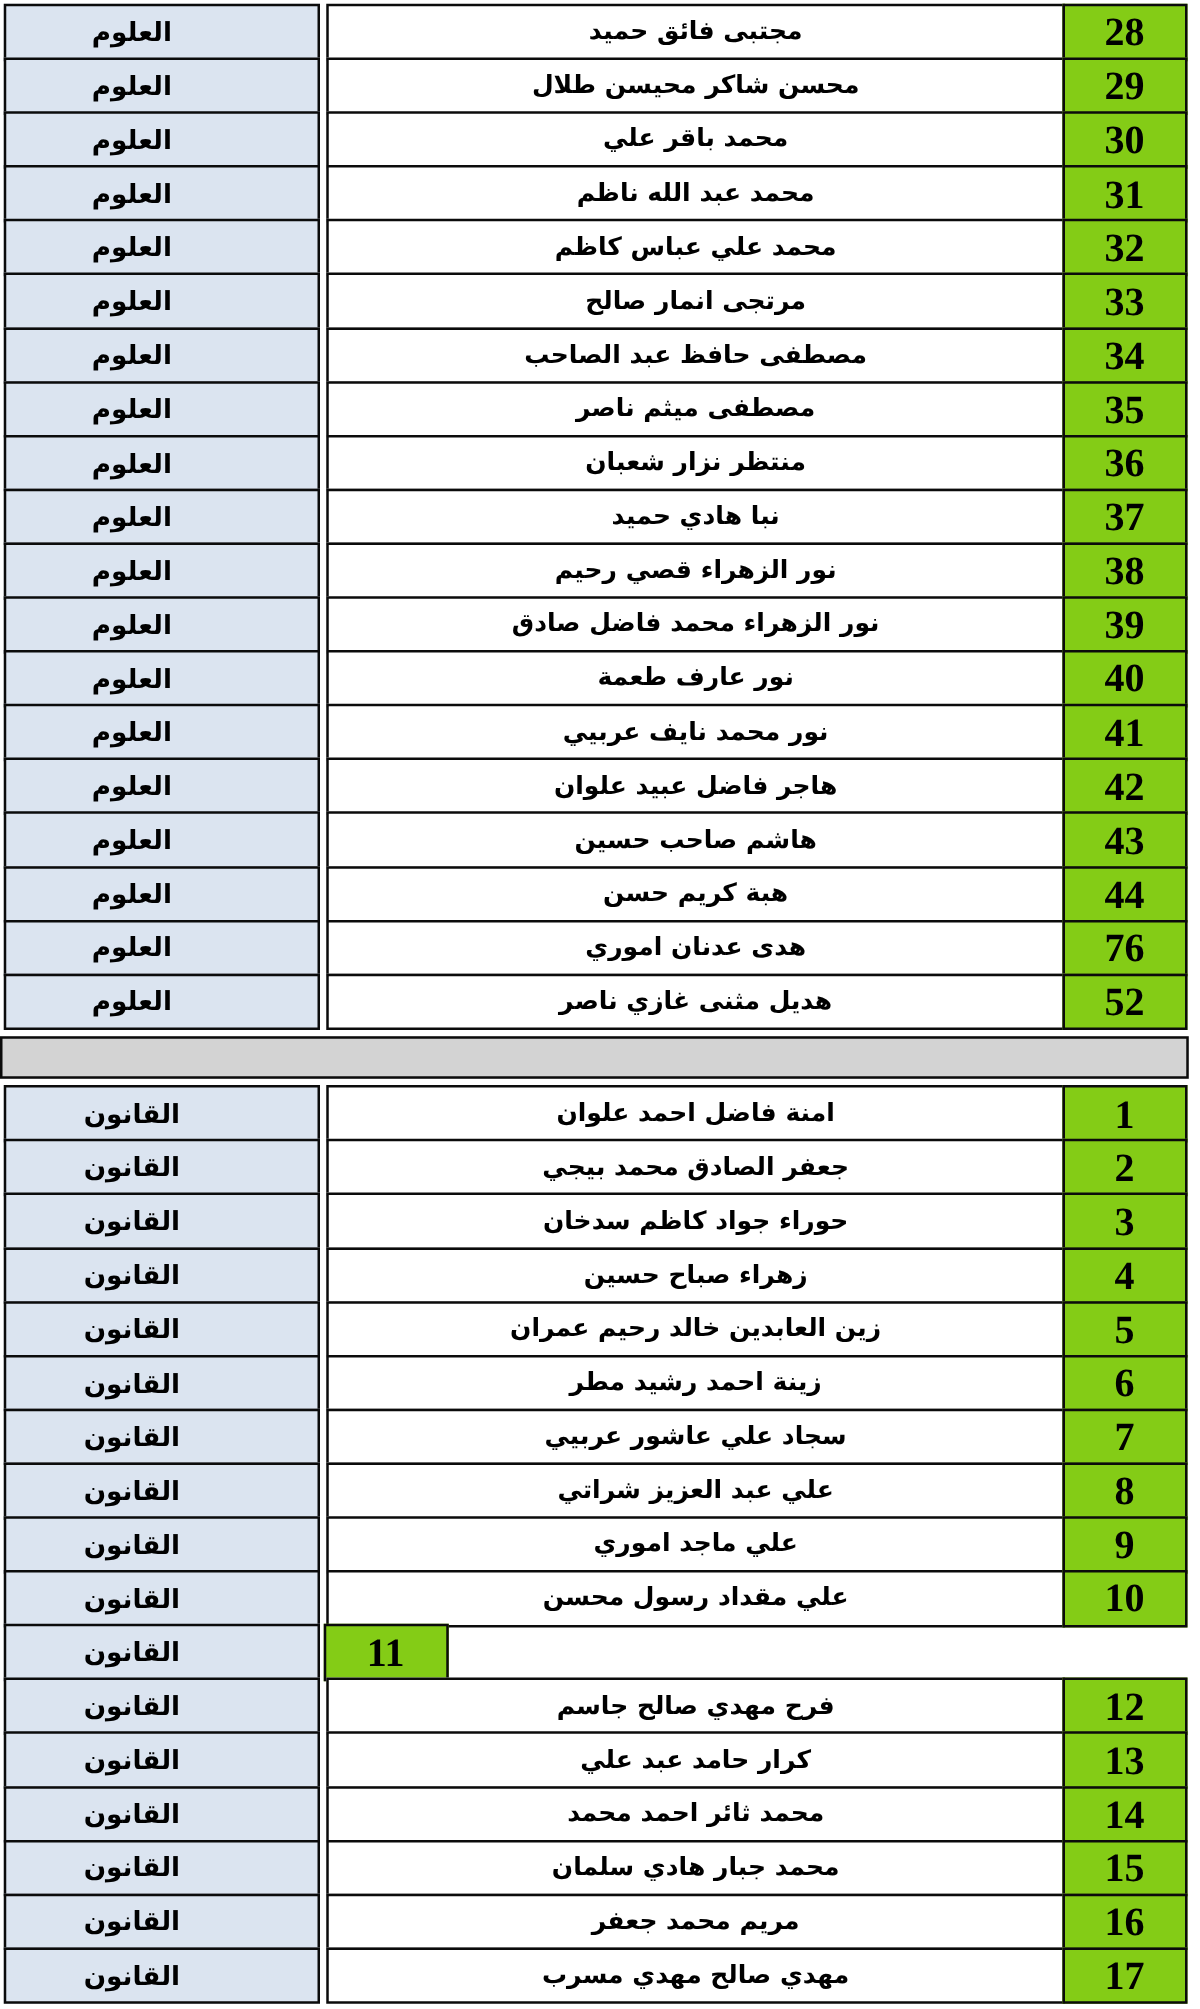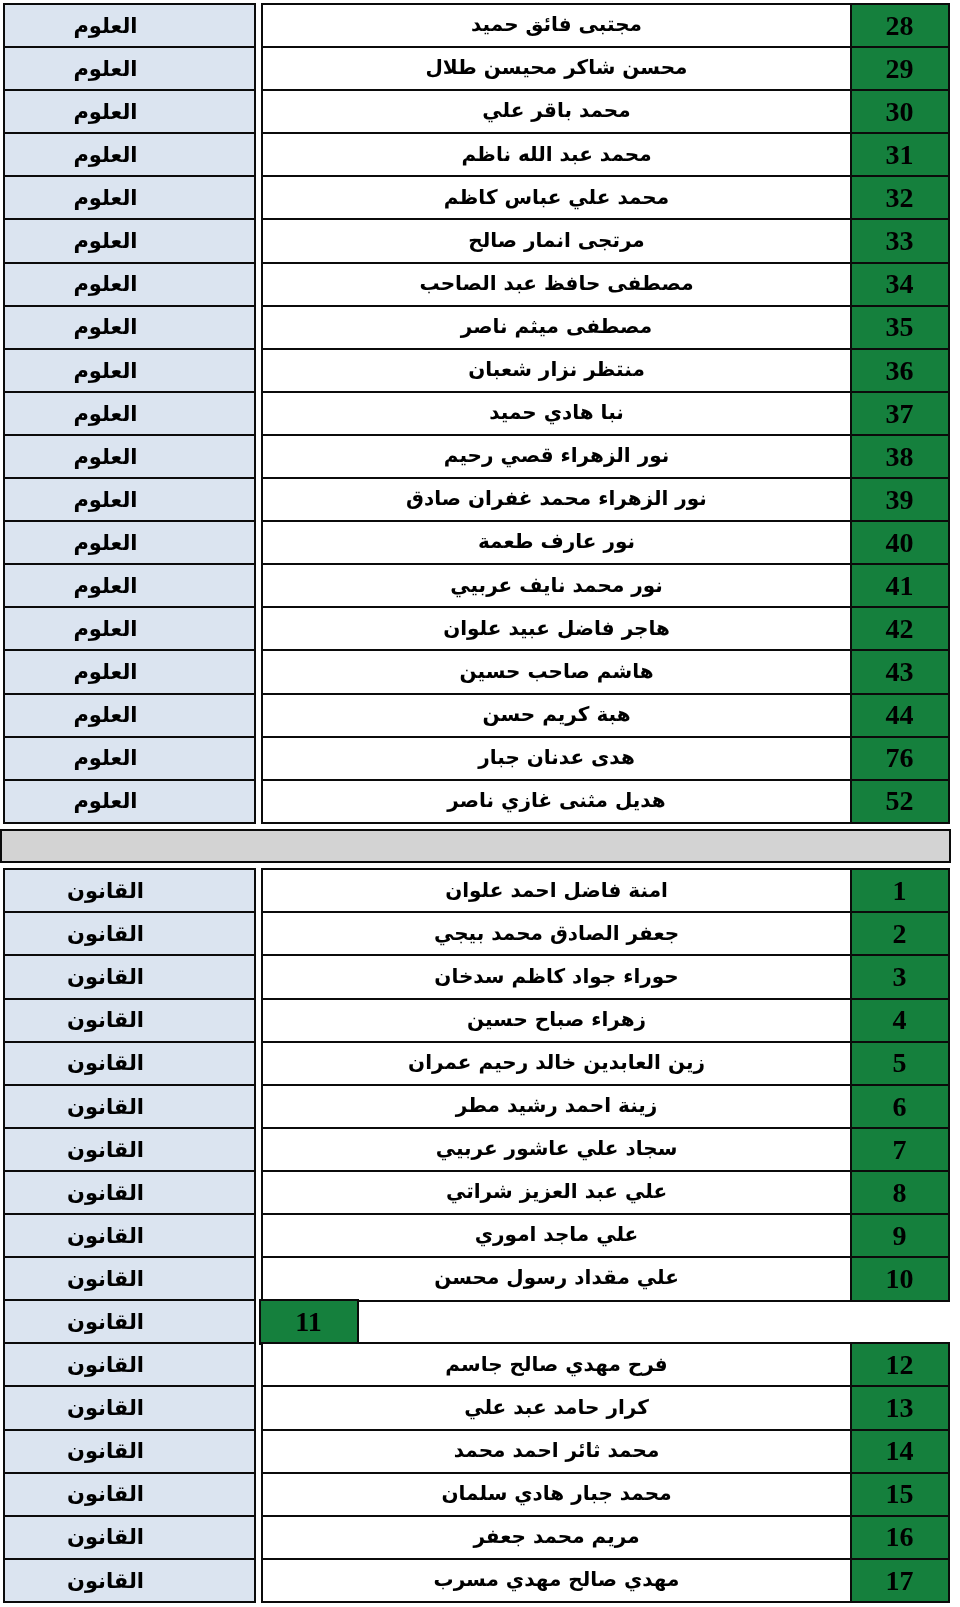--- a/index.html
+++ b/index.html
@@ -49,24 +49,24 @@
     width: 591px;
     background: #fff;
     font-family: "DejaVu Sans", sans-serif;
     font-weight: 700;
     font-size: 20px;
     padding-bottom: 3px;
   }
   .num {
     width: 100px;
     margin-left: -2.5px;
-    background: #15803d;
+    background: #84cc16;
     font-family: "Liberation Serif", "DejaVu Serif", serif;
     font-weight: 700;
-    font-size: 28px;
+    font-size: 32px;
   }
   .separator {
     height: 34px;
     width: 951px;
     margin: 5px 0 5px -3px;
     background: var(--sep-bg);
     border: 2.5px solid var(--border-c);
   }
 </style>
 </head>
@@ -135,21 +135,21 @@
   </div>
 
   <div class="row">
     <div class="cell dept" dir="rtl">العلوم</div>
     <div class="cell name" dir="rtl">نور الزهراء قصي رحيم</div>
     <div class="cell num">38</div>
   </div>
 
   <div class="row">
     <div class="cell dept" dir="rtl">العلوم</div>
-    <div class="cell name" dir="rtl">نور الزهراء محمد غفران صادق</div>
+    <div class="cell name" dir="rtl">نور الزهراء محمد فاضل صادق</div>
     <div class="cell num">39</div>
   </div>
 
   <div class="row">
     <div class="cell dept" dir="rtl">العلوم</div>
     <div class="cell name" dir="rtl">نور عارف طعمة</div>
     <div class="cell num">40</div>
   </div>
 
   <div class="row">
@@ -171,21 +171,21 @@
   </div>
 
   <div class="row">
     <div class="cell dept" dir="rtl">العلوم</div>
     <div class="cell name" dir="rtl">هبة كريم حسن</div>
     <div class="cell num">44</div>
   </div>
 
   <div class="row">
     <div class="cell dept" dir="rtl">العلوم</div>
-    <div class="cell name" dir="rtl">هدى عدنان جبار</div>
+    <div class="cell name" dir="rtl">هدى عدنان اموري</div>
     <div class="cell num">76</div>
   </div>
 
   <div class="row">
     <div class="cell dept" dir="rtl">العلوم</div>
     <div class="cell name" dir="rtl">هديل مثنى غازي ناصر</div>
     <div class="cell num">52</div>
   </div>
 </div>
   <div class="separator"></div>

